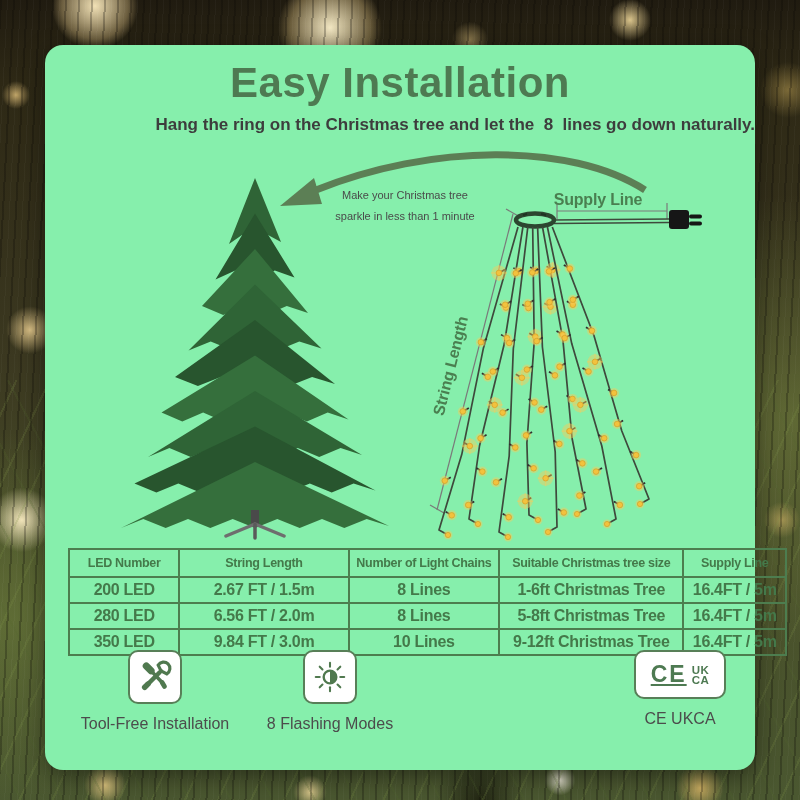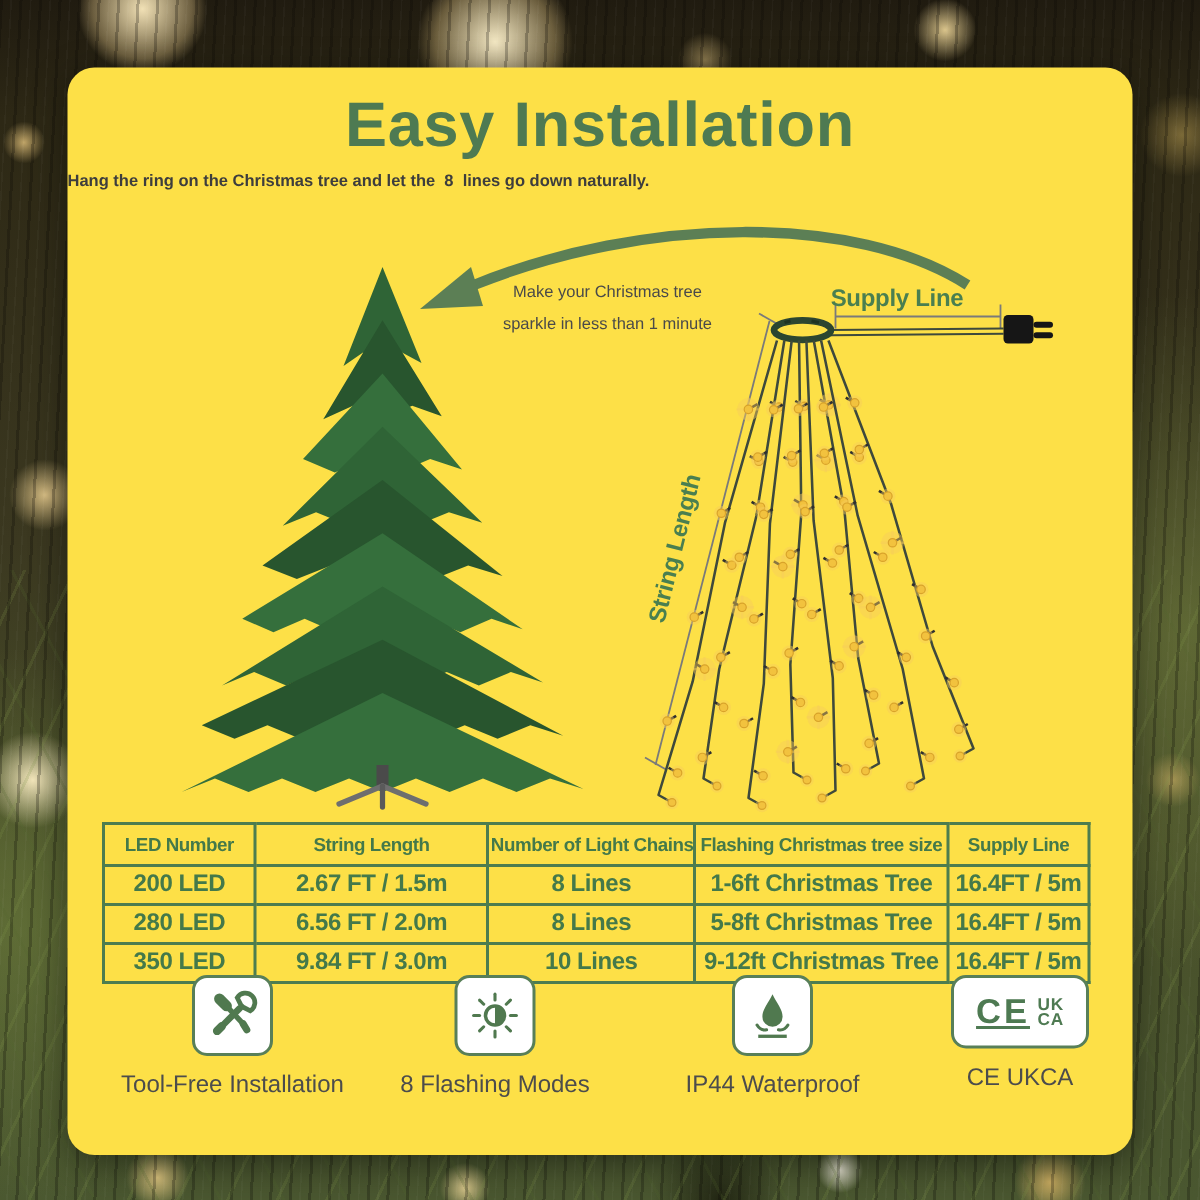--- a/index.html
+++ b/index.html
@@ -30,38 +30,38 @@
   .bg-needles{position:absolute;left:0;top:380px;width:800px;height:420px;opacity:.5;
     background:
       repeating-linear-gradient(115deg, transparent 0 14px, rgba(130,150,75,.38) 14px 16px, transparent 16px 30px),
       repeating-linear-gradient(62deg, transparent 0 18px, rgba(85,105,48,.38) 18px 20px, transparent 20px 37px);}
   .bg-streaks{position:absolute;inset:0;opacity:.55;
     background:
       repeating-linear-gradient(93deg, rgba(8,6,3,.45) 0 2px, transparent 2px 7px,
         rgba(255,255,255,.05) 7px 8px, transparent 8px 13px);}
 
   
-  .card{position:absolute;left:45px;top:45px;width:710px;height:725px;background:#fde047;
+  .card{position:absolute;left:45px;top:45px;width:710px;height:725px;background:#86efac;
     border-radius:18px;box-shadow:0 6px 24px rgba(0,0,0,.45);}
   .title{position:absolute;left:0;top:14px;width:710px;text-align:center;
     font-size:42px;font-weight:bold;color:#4e7a52;letter-spacing:.5px;}
-  .subtitle{position:absolute;left:0;top:70px;width:710px;text-align:left;
-    font-size:11px;font-weight:bold;color:#3d3d3d;}
+  .subtitle{position:absolute;left:0;top:70px;width:710px;text-align:right;
+    font-size:17px;font-weight:bold;color:#3d3d3d;}
   .note{position:absolute;left:210px;top:140px;width:300px;text-align:center;
     font-size:11px;line-height:21px;color:#4a4a4a;}
   .arrow-svg{position:absolute;left:205px;top:95px;}
   .tree-svg{position:absolute;left:65px;top:133px;}
   .diagram-svg{position:absolute;left:370px;top:145px;}
   .supply-label{position:absolute;left:493px;top:146px;width:120px;text-align:center;
     font-size:16px;font-weight:bold;color:#4a7f50;letter-spacing:-.2px;}
   .stringlen-label{position:absolute;left:336px;top:312px;width:140px;text-align:center;
     font-size:16px;font-weight:bold;color:#4a7f50;transform:rotate(-76deg);letter-spacing:-.2px;}
 
   
-  table.spec{position:absolute;left:23px;top:503px;width:659px;border-collapse:collapse;
+  table.spec{position:absolute;left:23px;top:503px;width:719px;border-collapse:collapse;
     table-layout:fixed;padding-left:16px;}
   table.spec th,table.spec td{border:2px solid #4d7d4f;color:#44794a;text-align:center;
     font-weight:bold;white-space:nowrap;overflow:hidden;letter-spacing:-.3px;}
   table.spec th{height:24px;font-size:12.5px;}
   table.spec td{height:22px;font-size:16px;}
   .c0{width:15.4%}.c1{width:23.6%}.c2{width:21.0%}.c3{width:25.7%}.c4{width:14.3%}
 
   
   .feature{position:absolute;top:605px;width:170px;text-align:center;}
   .f0{left:25px}.f1{left:200px}.f2{left:385px}.f3{left:550px}
@@ -377,21 +377,21 @@
           <col class="c1">
           <col class="c2">
           <col class="c3">
           <col class="c4">
         </colgroup>
       <tbody>
           <tr>
         <th>LED Number</th>
         <th>String Length</th>
         <th>Number of Light Chains</th>
-        <th>Flashing Christmas tree size</th>
+        <th>Suitable Christmas tree size</th>
         <th>Supply Line</th>
       </tr>
       <tr>
         <td>200 LED</td>
         <td>2.67 FT / 1.5m</td>
         <td>8 Lines</td>
         <td>1-6ft Christmas Tree</td>
         <td>16.4FT / 5m</td>
       </tr>
       <tr>
@@ -438,31 +438,20 @@
             <line x1="11" y1="11" x2="14.5" y2="14.5"></line>
               <line x1="33.5" y1="33.5" x2="37" y2="37"></line>
             <line x1="11" y1="37" x2="14.5" y2="33.5"></line>
               <line x1="33.5" y1="14.5" x2="37" y2="11"></line>
           </g>
         </svg>
       </span>
       <div class="label">8 Flashing Modes</div>
     </div>
 
-    <div class="feature f2">
-      <span class="icon-box">
-        <svg width="38" height="38" viewBox="0 0 48 48">
-          <path d="M24 6 C20.5 13.5 15.5 18.5 15.5 25 a8.5 8.5 0 0 0 17 0 C32.5 18.5 27.5 13.5 24 6 Z" fill="#50794f"></path>
-          <path d="M11 32 q3 5 8 4" fill="none" stroke="#50794f" stroke-width="2.6" stroke-linecap="round"></path>
-          <path d="M37 32 q-3 5 -8 4" fill="none" stroke="#50794f" stroke-width="2.6" stroke-linecap="round"></path>
-          <line x1="12" y1="41.5" x2="36" y2="41.5" stroke="#50794f" stroke-width="2.8"></line>
-        </svg>
-      </span>
-      <div class="label">IP44 Waterproof</div>
-    </div>
 
     <div class="feature f3">
       <span class="icon-box wide">
         <span class="ce-wrap">
           <span class="ce-big">CE</span>
           <span class="ukca">
             <span>UK</span><br>
             <span>CA</span>
           </span>
         </span>

